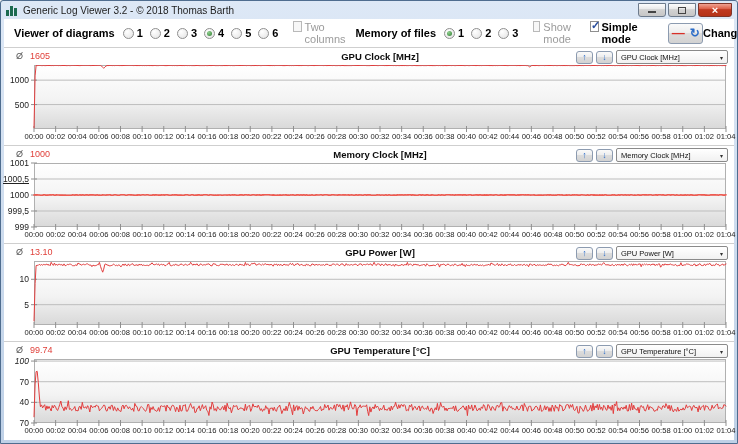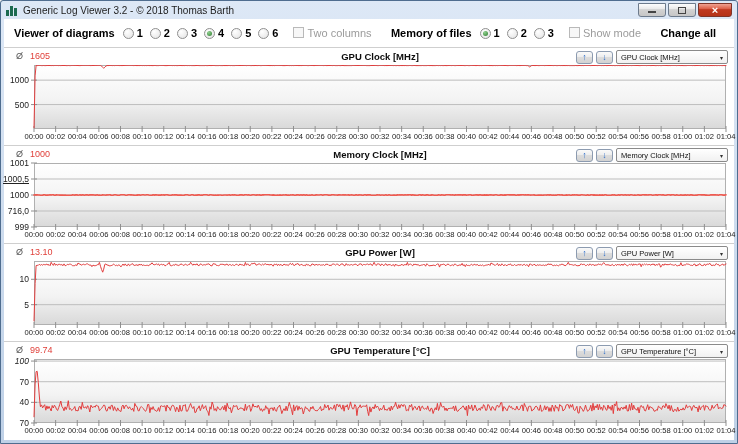--- a/index.html
+++ b/index.html
@@ -161,20 +161,30 @@
         <label class="radio">
             <span class="rb"></span>
             <span class="rl">3</span>
           </label>
         <label class="checkbox disabled">
             <span class="cb"></span>
             <span class="cl">Show mode</span>
           </label>
       </span>
 
+      <span class="tgroup">
+        <label class="checkbox em checked">
+            <span class="cb"></span>
+            <span class="cl">Simple mode</span>
+          </label>
+        <button class="btn refresh-btn">
+          <span class="red-dash">—</span>
+          <span class="refresh-ico">↻</span>
+        </button>
+      </span>
 
       <span class="tgroup">
         <span class="tlabel">Change all</span>
 
       </span>
     </div>
 
     <div class="panels">
 
       <div class="panel">
@@ -301,21 +311,21 @@
             <span class="dropdown">
               <span class="dd-text">Memory Clock [MHz]</span>
               <span class="dd-arrow">▾</span>
             </span>
           </span>
         </div>
         <div class="ylabels">
             <div class="ylab" style="top: -5px;">1001</div>
             <div class="ylab" style="top: 11px; text-decoration: underline;">1000,5</div>
             <div class="ylab" style="top: 27px;">1000</div>
-            <div class="ylab" style="top: 43px;">716,0</div>
+            <div class="ylab" style="top: 43px;">999,5</div>
             <div class="ylab" style="top: 59px;">999</div>
           </div>
         <div class="plot">
             <svg width="692" height="64" viewBox="0 0 692 64">
               <defs>
                 <linearGradient id="grad1" x1="0" y1="0" x2="0" y2="1">
                   <stop offset="0%" stop-color="#ffffff"></stop>
                   <stop offset="55%" stop-color="#f3f3f3"></stop>
                   <stop offset="100%" stop-color="#d9d9d9"></stop>
                 </linearGradient>

